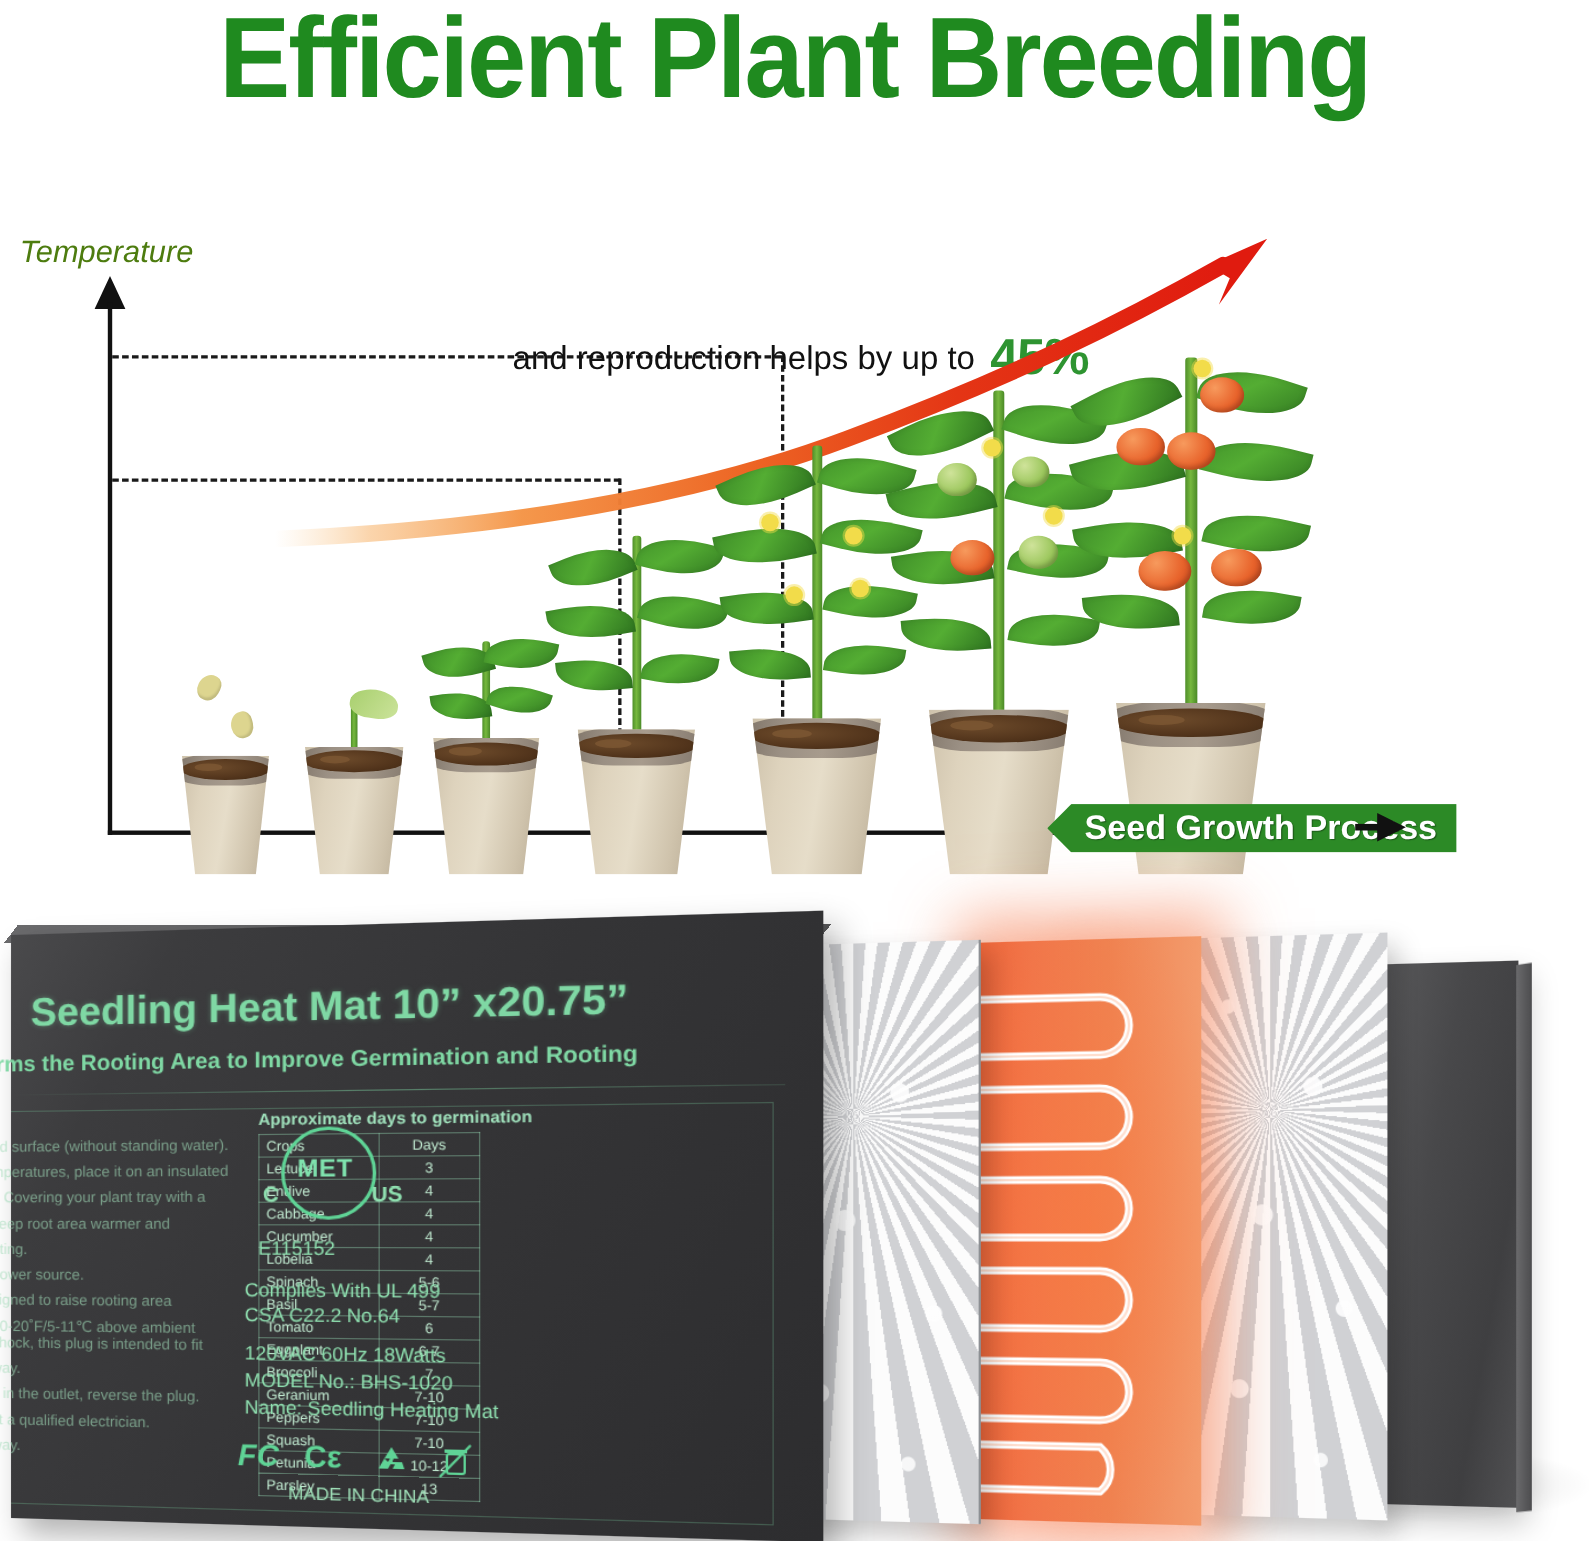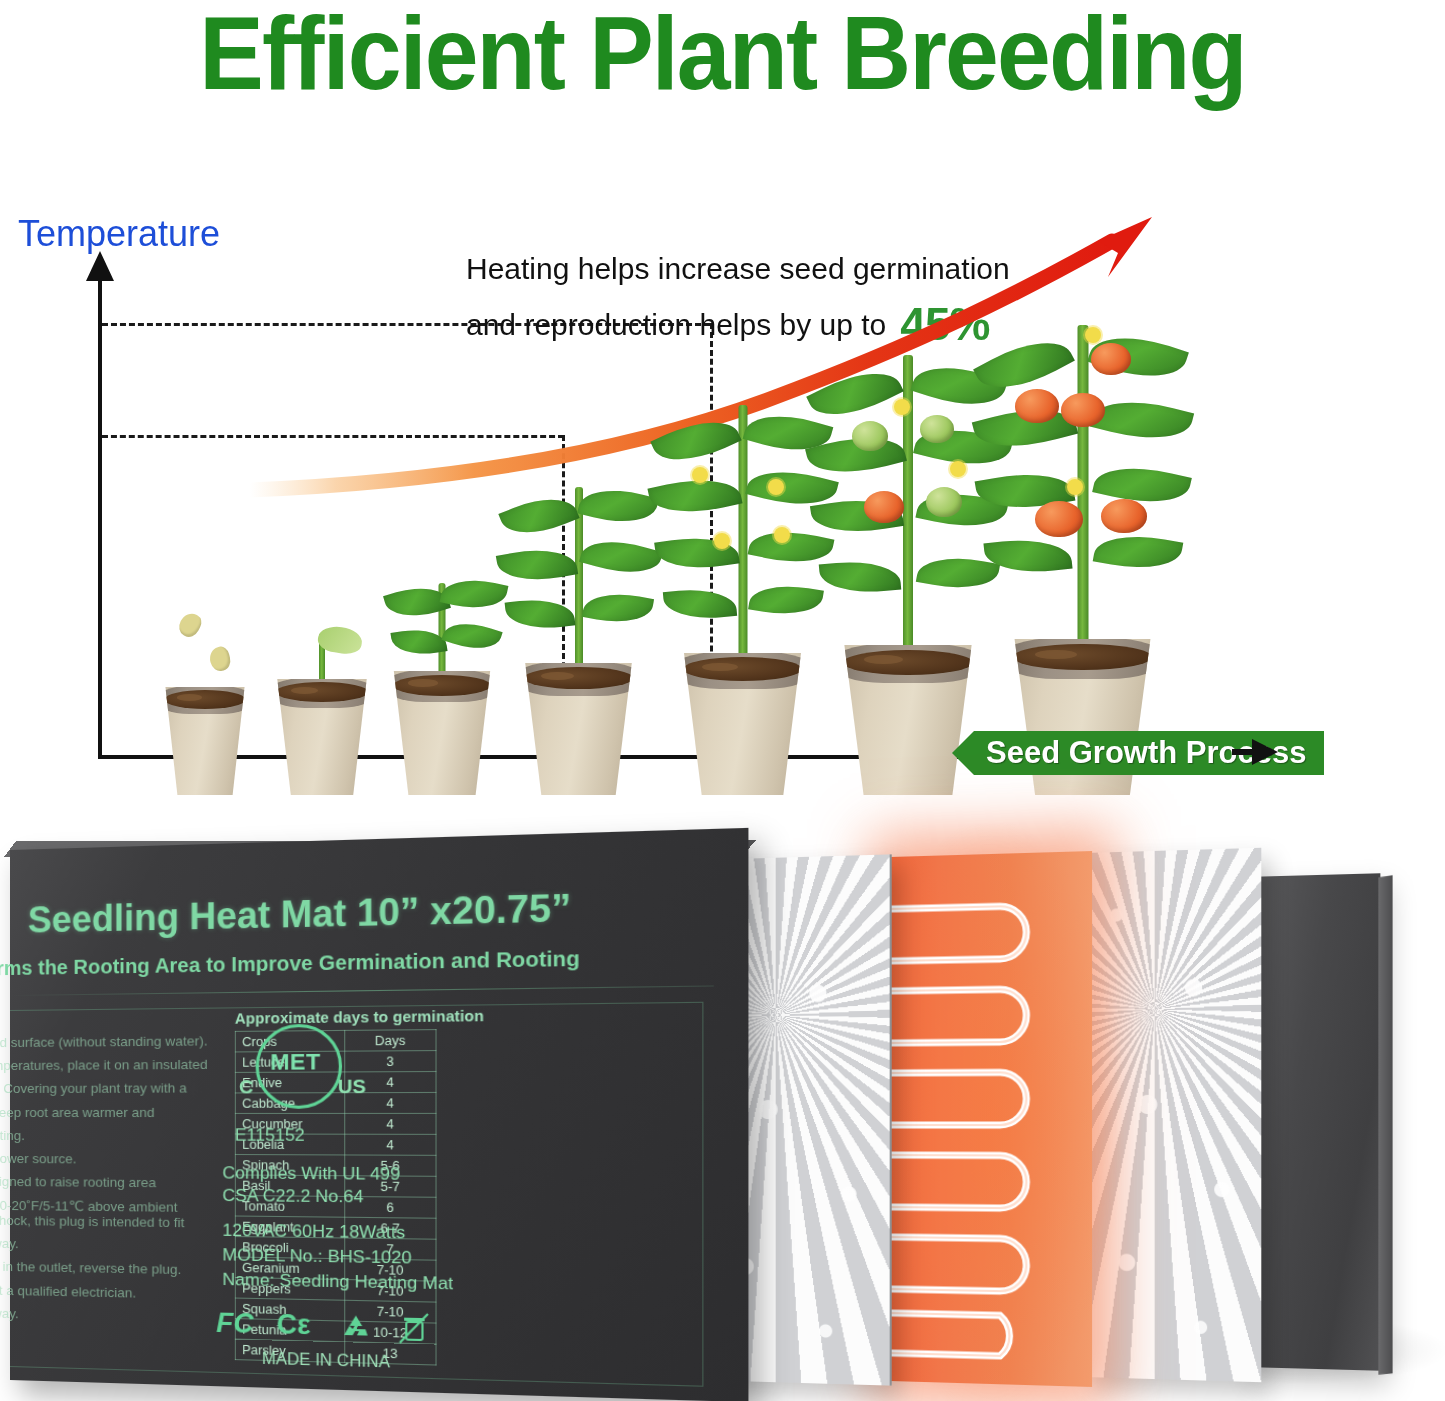--- a/index.html
+++ b/index.html
@@ -12,21 +12,21 @@
     text-align:center;line-height:118px;
     font-size:104px;font-weight:bold;letter-spacing:-2px;
     color:#1f8a1f;
     transform:scaleX(.93);transform-origin:50% 50%;
     white-space:nowrap;
   }
 
   
   #chart{position:absolute;left:0;top:215px;width:1445px;height:600px;}
 
-  .axis-label{position:absolute;font-size:36px;color:#1d4ed8;white-space:nowrap;}
+  .axis-label{position:absolute;font-size:28px;color:#4d7c0f;white-space:nowrap;font-style:italic;}
   #y-label{left:18px;top:-2px;}
   #x-label{left:1298px;top:735px;}
 
   #y-axis{position:absolute;left:98px;top:60px;width:4px;height:484px;background:#111;}
   #y-arrow{position:absolute;left:86px;top:36px;width:0;height:0;
            border-left:14px solid transparent;border-right:14px solid transparent;
            border-bottom:30px solid #111;}
   #x-axis{position:absolute;left:98px;top:540px;width:1190px;height:4px;background:#111;}
   #x-arrow{position:absolute;left:1280px;top:528px;width:0;height:0;
            border-top:14px solid transparent;border-bottom:14px solid transparent;
@@ -203,21 +203,21 @@
   <div id="y-axis"></div>
   <div id="x-axis"></div>
   <div id="x-arrow"></div>
 
   <div class="hdash" style="left:102px;top:108px;width:608px;"></div>
   <div class="hdash" style="left:102px;top:220px;width:462px;"></div>
   <div class="vdash" style="left:710px;top:108px;height:436px;"></div>
   <div class="vdash" style="left:562px;top:220px;height:324px;"></div>
 
   <div id="annotation">
-    <span>Heating helps increase seed germination</span><br>
+    <br>
     <span>and reproduction helps by up to</span><span id="pct">45%</span>
   </div>
 
   <svg id="curve" viewBox="0 0 1120 560" preserveAspectRatio="none">
     <defs>
       <linearGradient id="cg" x1="0" y1="0" x2="1" y2="0">
         <stop offset="0%" stop-color="#f9c98a" stop-opacity="0"></stop>
         <stop offset="10%" stop-color="#f7b268" stop-opacity=".55"></stop>
         <stop offset="26%" stop-color="#f49242" stop-opacity=".95"></stop>
         <stop offset="50%" stop-color="#ed6524"></stop>

